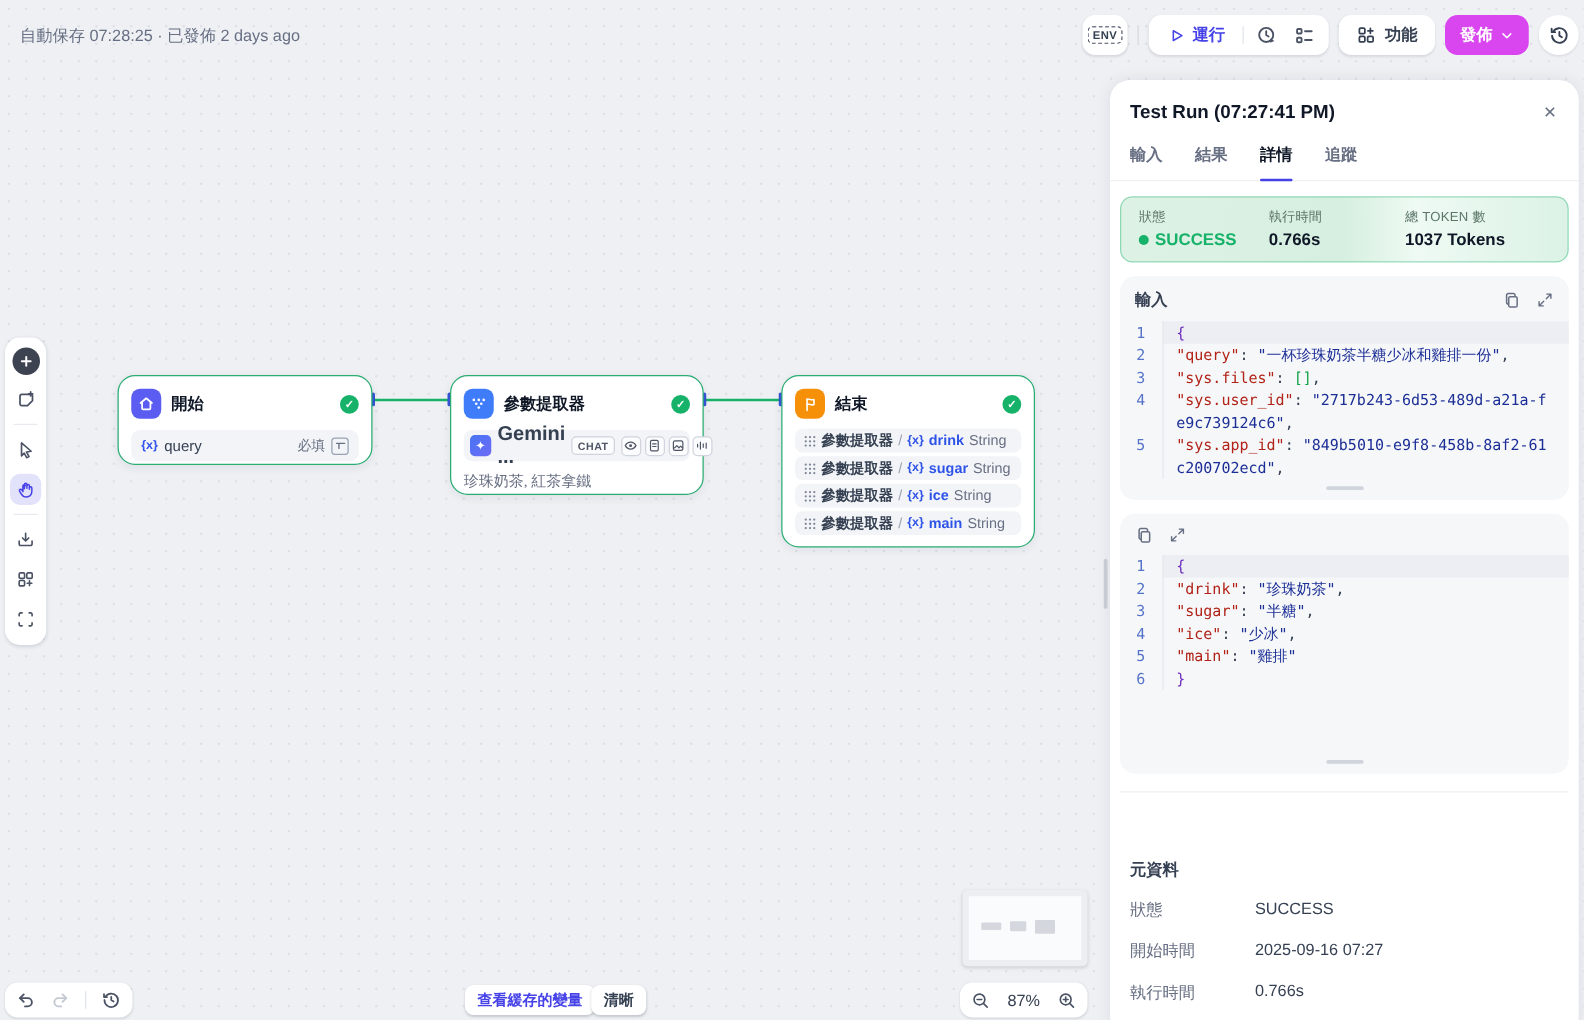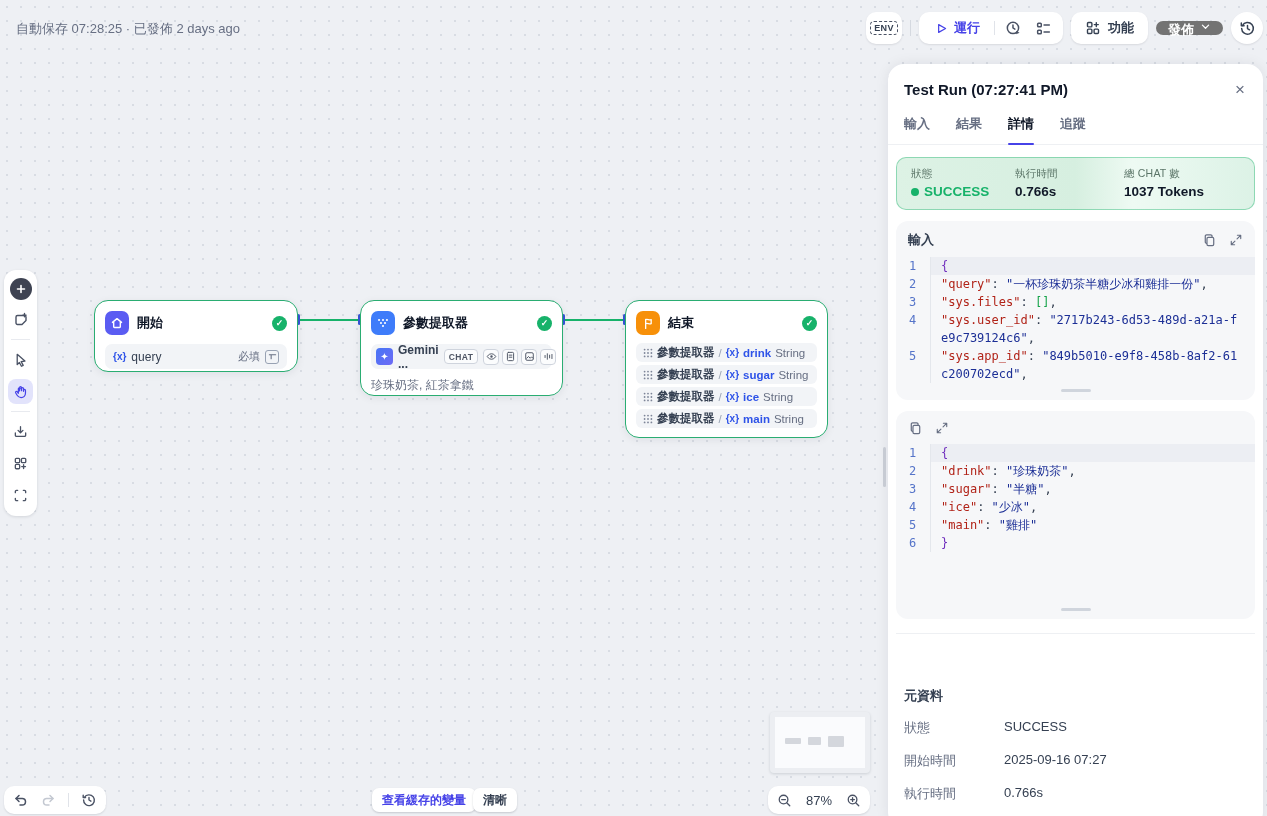--- a/index.html
+++ b/index.html
@@ -22,21 +22,21 @@
   .topbar { position:absolute; top:12px; right:4px; height:32px; display:flex; align-items:center; gap:8px; z-index:30; }
   .tb-card { background:#fff; border-radius:10px; box-shadow:0 1px 2px rgba(16,24,40,.1); display:flex; align-items:center; height:32px; }
   .env-btn { width:36px; justify-content:center; }
   .env-badge { font-size:9px; font-weight:700; color:#354052; border:1.3px dashed #4a5264; border-radius:4px; padding:1px 3px; letter-spacing:.3px; }
   .tb-outsep { width:1px; height:16px; background:#d5d9e0; }
   .run-group { padding:0 6px; gap:2px; }
   .run-btn { display:flex; align-items:center; gap:6px; padding:0 10px; height:32px; color:#4642e8; font-size:13px; font-weight:600; cursor:pointer; }
   .tb-insep { width:1px; height:14px; background:#e0e3e9; margin:0 2px; }
   .icon-btn { width:28px; height:28px; display:flex; align-items:center; justify-content:center; color:#4a5264; border-radius:8px; cursor:pointer; }
   .feat-group { padding:0 14px; gap:7px; font-size:13px; font-weight:600; color:#354052; cursor:pointer; }
-  .publish-btn { background:#737373; color:#fff; border:none; height:14px; border-radius:10px; padding:0 12px; display:flex; align-items:flex-start; gap:6px; font-size:13px; font-weight:600; font-family:inherit; cursor:pointer; }
+  .publish-btn { background:#d946ef; color:#fff; border:none; height:32px; border-radius:10px; padding:0 12px; display:flex; align-items:center; gap:6px; font-size:13px; font-weight:600; font-family:inherit; cursor:pointer; }
   .hist-btn { width:32px; height:32px; border-radius:50%; justify-content:center; cursor:pointer; color:#354052; }
 
   
   .left-toolbar { position:absolute; left:4px; top:270px; width:33px; background:#fff; border-radius:12px;
     box-shadow:0 1px 3px rgba(16,24,40,.12); display:flex; flex-direction:column; align-items:center; padding:8px 0; gap:7px; z-index:10; }
   .lt-item { width:25px; height:25px; display:flex; align-items:center; justify-content:center; color:#4a5264; border-radius:8px; cursor:pointer; }
   .lt-item.add { width:22px; height:22px; background:#3e4352; border-radius:50%; color:#fff; }
   .lt-item.active { background:#e2e3fb; color:#4642e8; }
   .lt-sep { width:19px; height:1px; background:#e8eaef; }
 
@@ -50,25 +50,25 @@
   .check { width:15px; height:15px; border-radius:50%; background:#17b26a; color:#fff; font-size:9px; font-weight:700; display:flex; align-items:center; justify-content:center; flex:none; }
   .node-start { left:94px; top:300px; width:204px; height:72px; }
   .node-extractor { left:360px; top:300px; width:203px; height:96px; }
   .node-end { left:625px; top:300px; width:203px; height:138px; }
   .field-row { margin-top:9px; background:#f2f4f7; border-radius:7px; height:25px; display:flex; align-items:center; padding:0 8px; gap:5px; font-size:12px; color:#354052; }
   .vx { color:#2e53e8; font-weight:700; font-size:10px; white-space:nowrap; }
   .req { margin-left:auto; font-size:11px; color:#676f83; }
   .reqbox { width:14px; height:14px; border:1px solid #98a2b3; border-radius:3px; display:flex; align-items:center; justify-content:center; color:#676f83; }
   .model-row { margin-top:9px; background:#f2f4f7; border-radius:7px; height:25px; display:flex; align-items:center; padding:0 5px; gap:5px; }
   .gemini-ic { width:17px; height:17px; border-radius:4px; background:linear-gradient(135deg,#4776f6,#6e6af5); color:#fff; font-size:10px; display:flex; align-items:center; justify-content:center; flex:none; }
-  .model-name { font-size:12px; font-weight:600; color:#354052; }
+  .model-name { font-size:16px; font-weight:600; color:#354052; }
   .mode-badge { font-size:8.5px; font-weight:700; letter-spacing:.4px; color:#4e5564; border:1px solid #cfd4dd; border-radius:4px; padding:1.5px 4px; background:#fbfcfd; }
   .cap-badges { margin-left:auto; display:flex; gap:3px; }
   .cap { width:16px; height:16px; border:1px solid #cfd4dd; border-radius:4px; background:#fbfcfd; display:flex; align-items:center; justify-content:center; color:#4e5564; }
-  .node-note { margin-top:8px; font-size:12px; color:#676f83; }
+  .node-note { margin-top:8px; font-size:12px; color:#676f83;font-family:Liberation Serif, serif; }
   .end-rows { margin-top:8px; display:flex; flex-direction:column; gap:3px; }
   .end-row { background:#f2f4f7; border-radius:6px; height:19px; display:flex; align-items:center; gap:4px; padding:0 7px; font-size:11.5px; }
   .end-src { font-weight:600; color:#354052; }
   .end-slash { color:#98a2b3; }
   .end-var { font-weight:700; color:#2e53e8; }
   .end-type { color:#676f83; }
   .dots9 { color:#7d8598; display:flex; }
 
   
   .undo-bar { position:absolute; left:4px; top:786px; height:28px; background:#fff; border-radius:10px; box-shadow:0 1px 2px rgba(16,24,40,.12); display:flex; align-items:center; padding:0 8px; gap:9px; z-index:10; }
@@ -476,21 +476,21 @@
         <span class="sc-value sc-success">
           <span class="sc-dot"></span>
           <span>SUCCESS</span>
         </span>
       </div>
       <div class="sc-col c2">
         <span class="sc-label">執行時間</span>
         <span class="sc-value">0.766s</span>
       </div>
       <div class="sc-col c3">
-        <span class="sc-label">總 CHAT 數</span>
+        <span class="sc-label">總 TOKEN 數</span>
         <span class="sc-value">1037 Tokens</span>
       </div>
     </div>
 
     <div class="code-card">
       <div class="code-head">
         <span class="code-title">輸入</span>
         <span class="code-actions">
           <span>
             <svg width="15" height="15" viewBox="0 0 16 16" fill="none" stroke="currentColor" stroke-width="1.3" stroke-linejoin="round">

